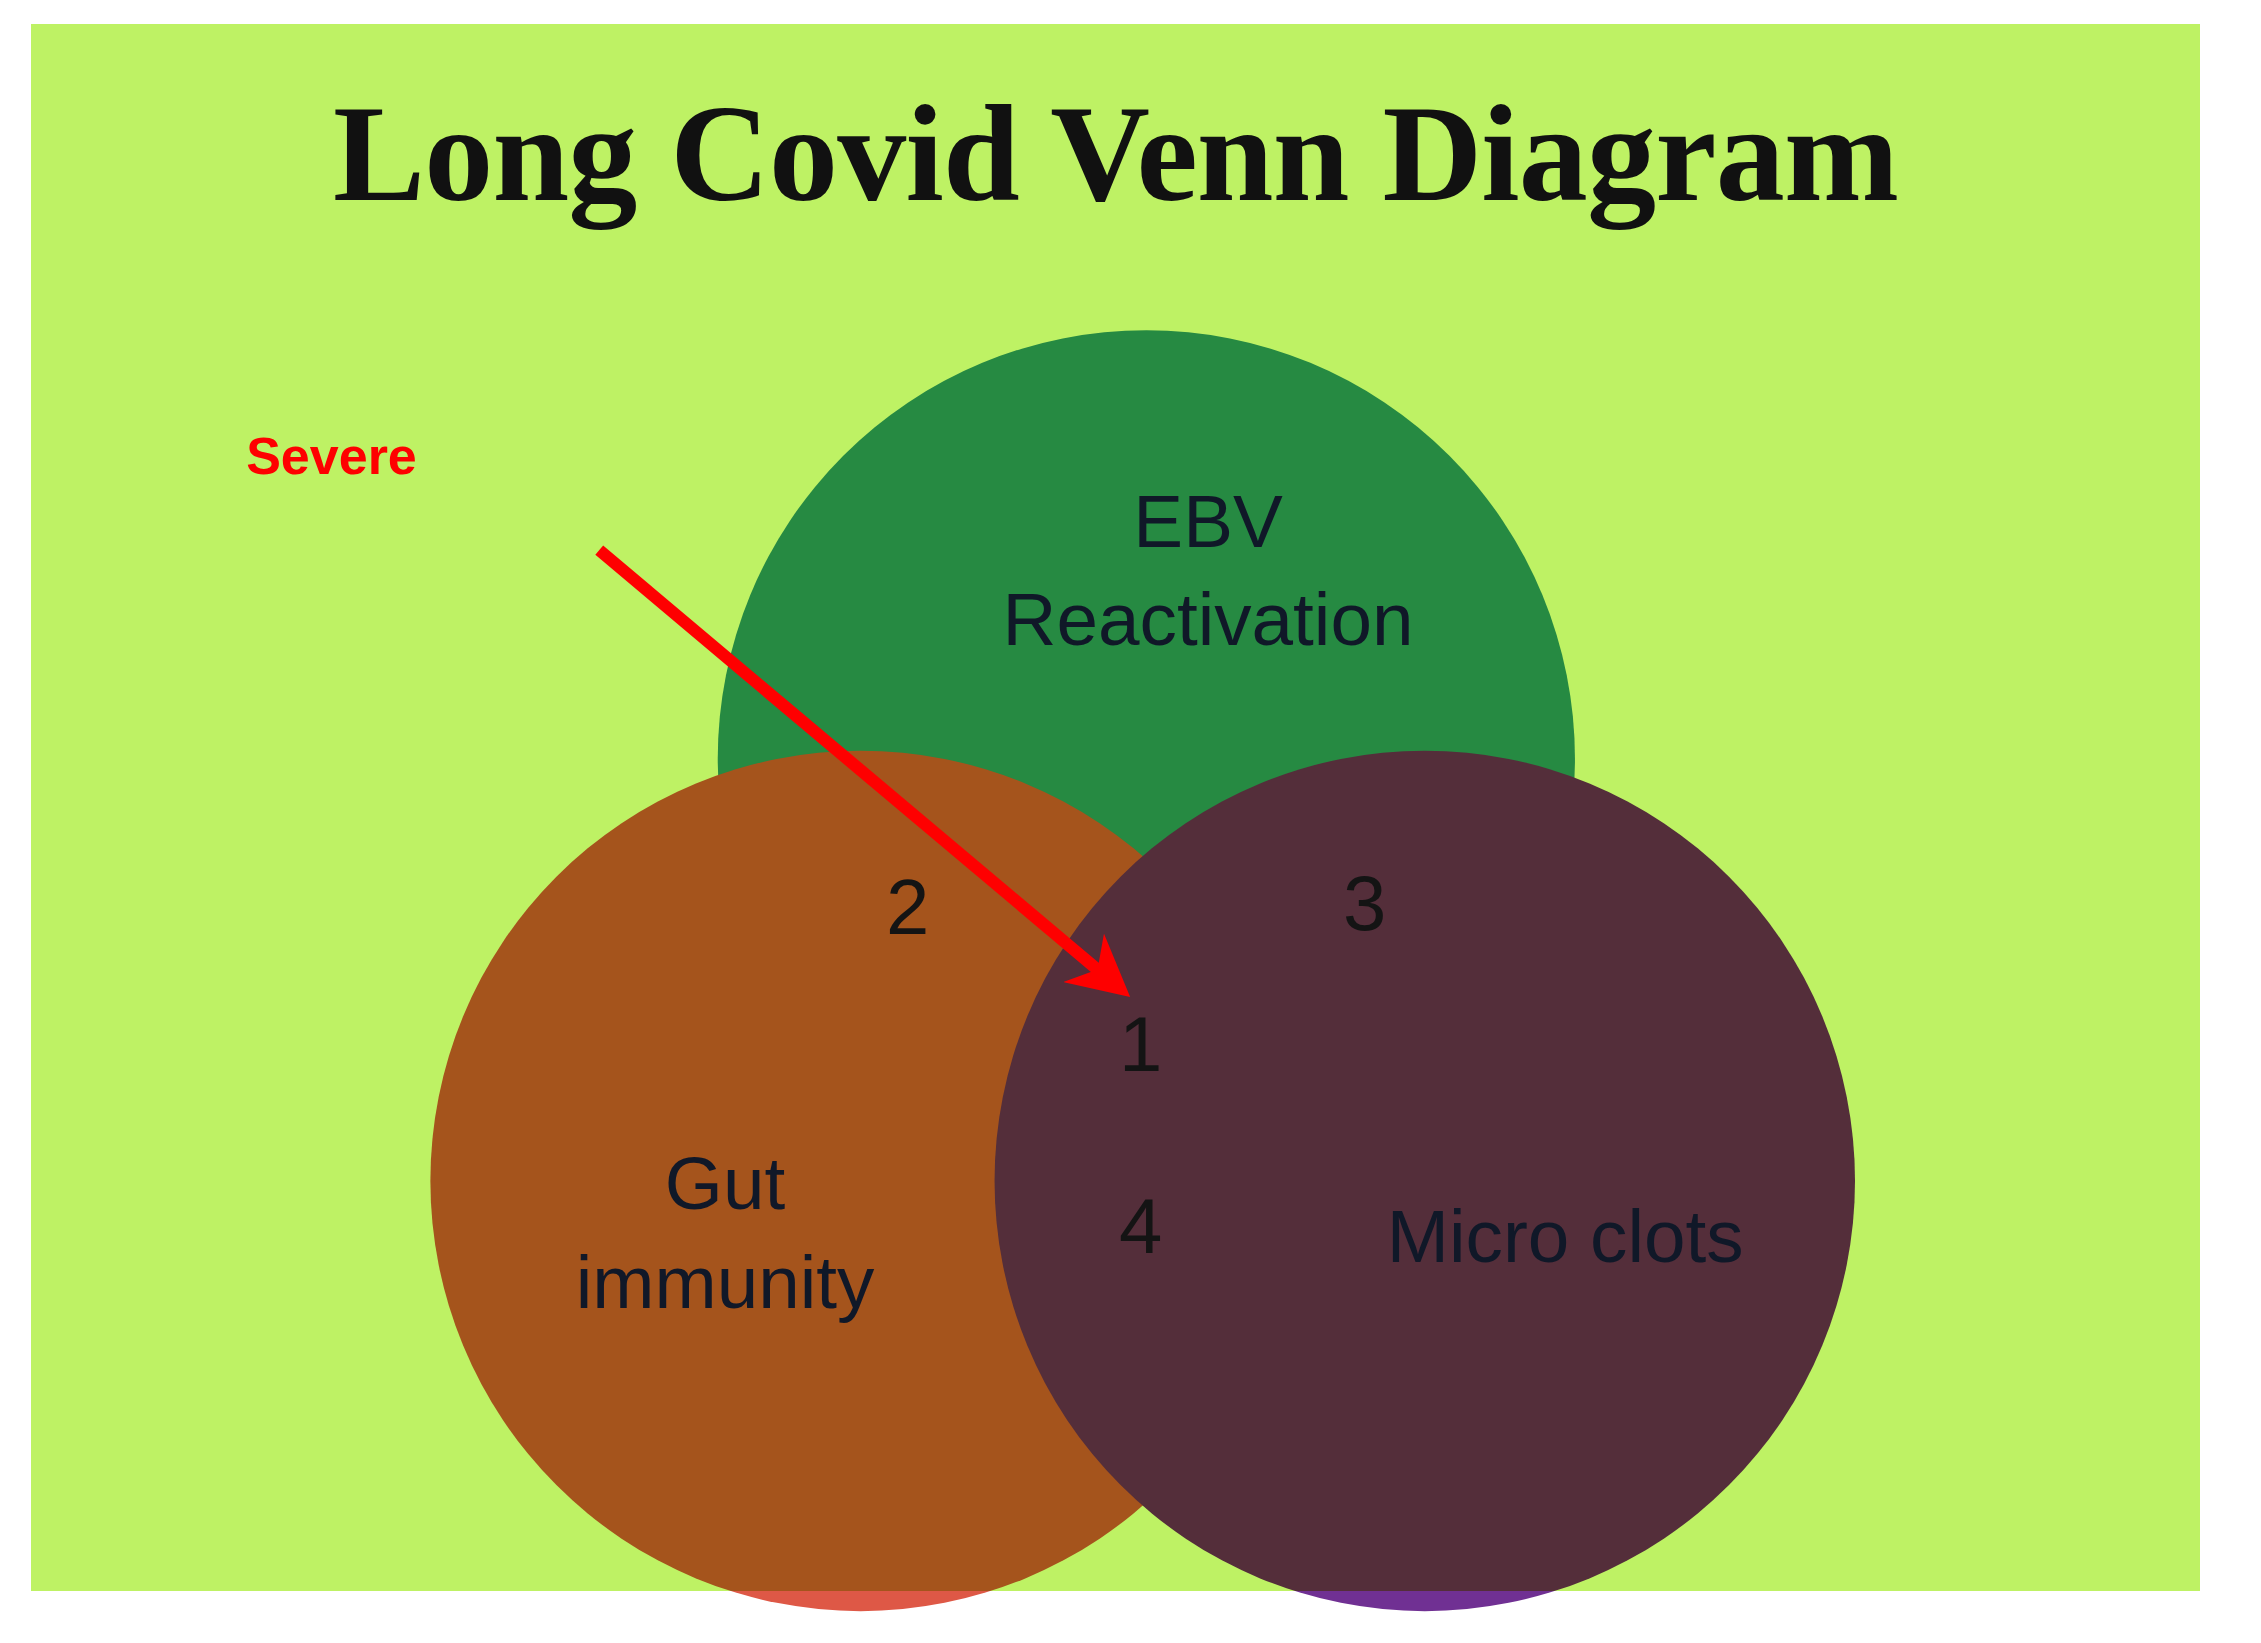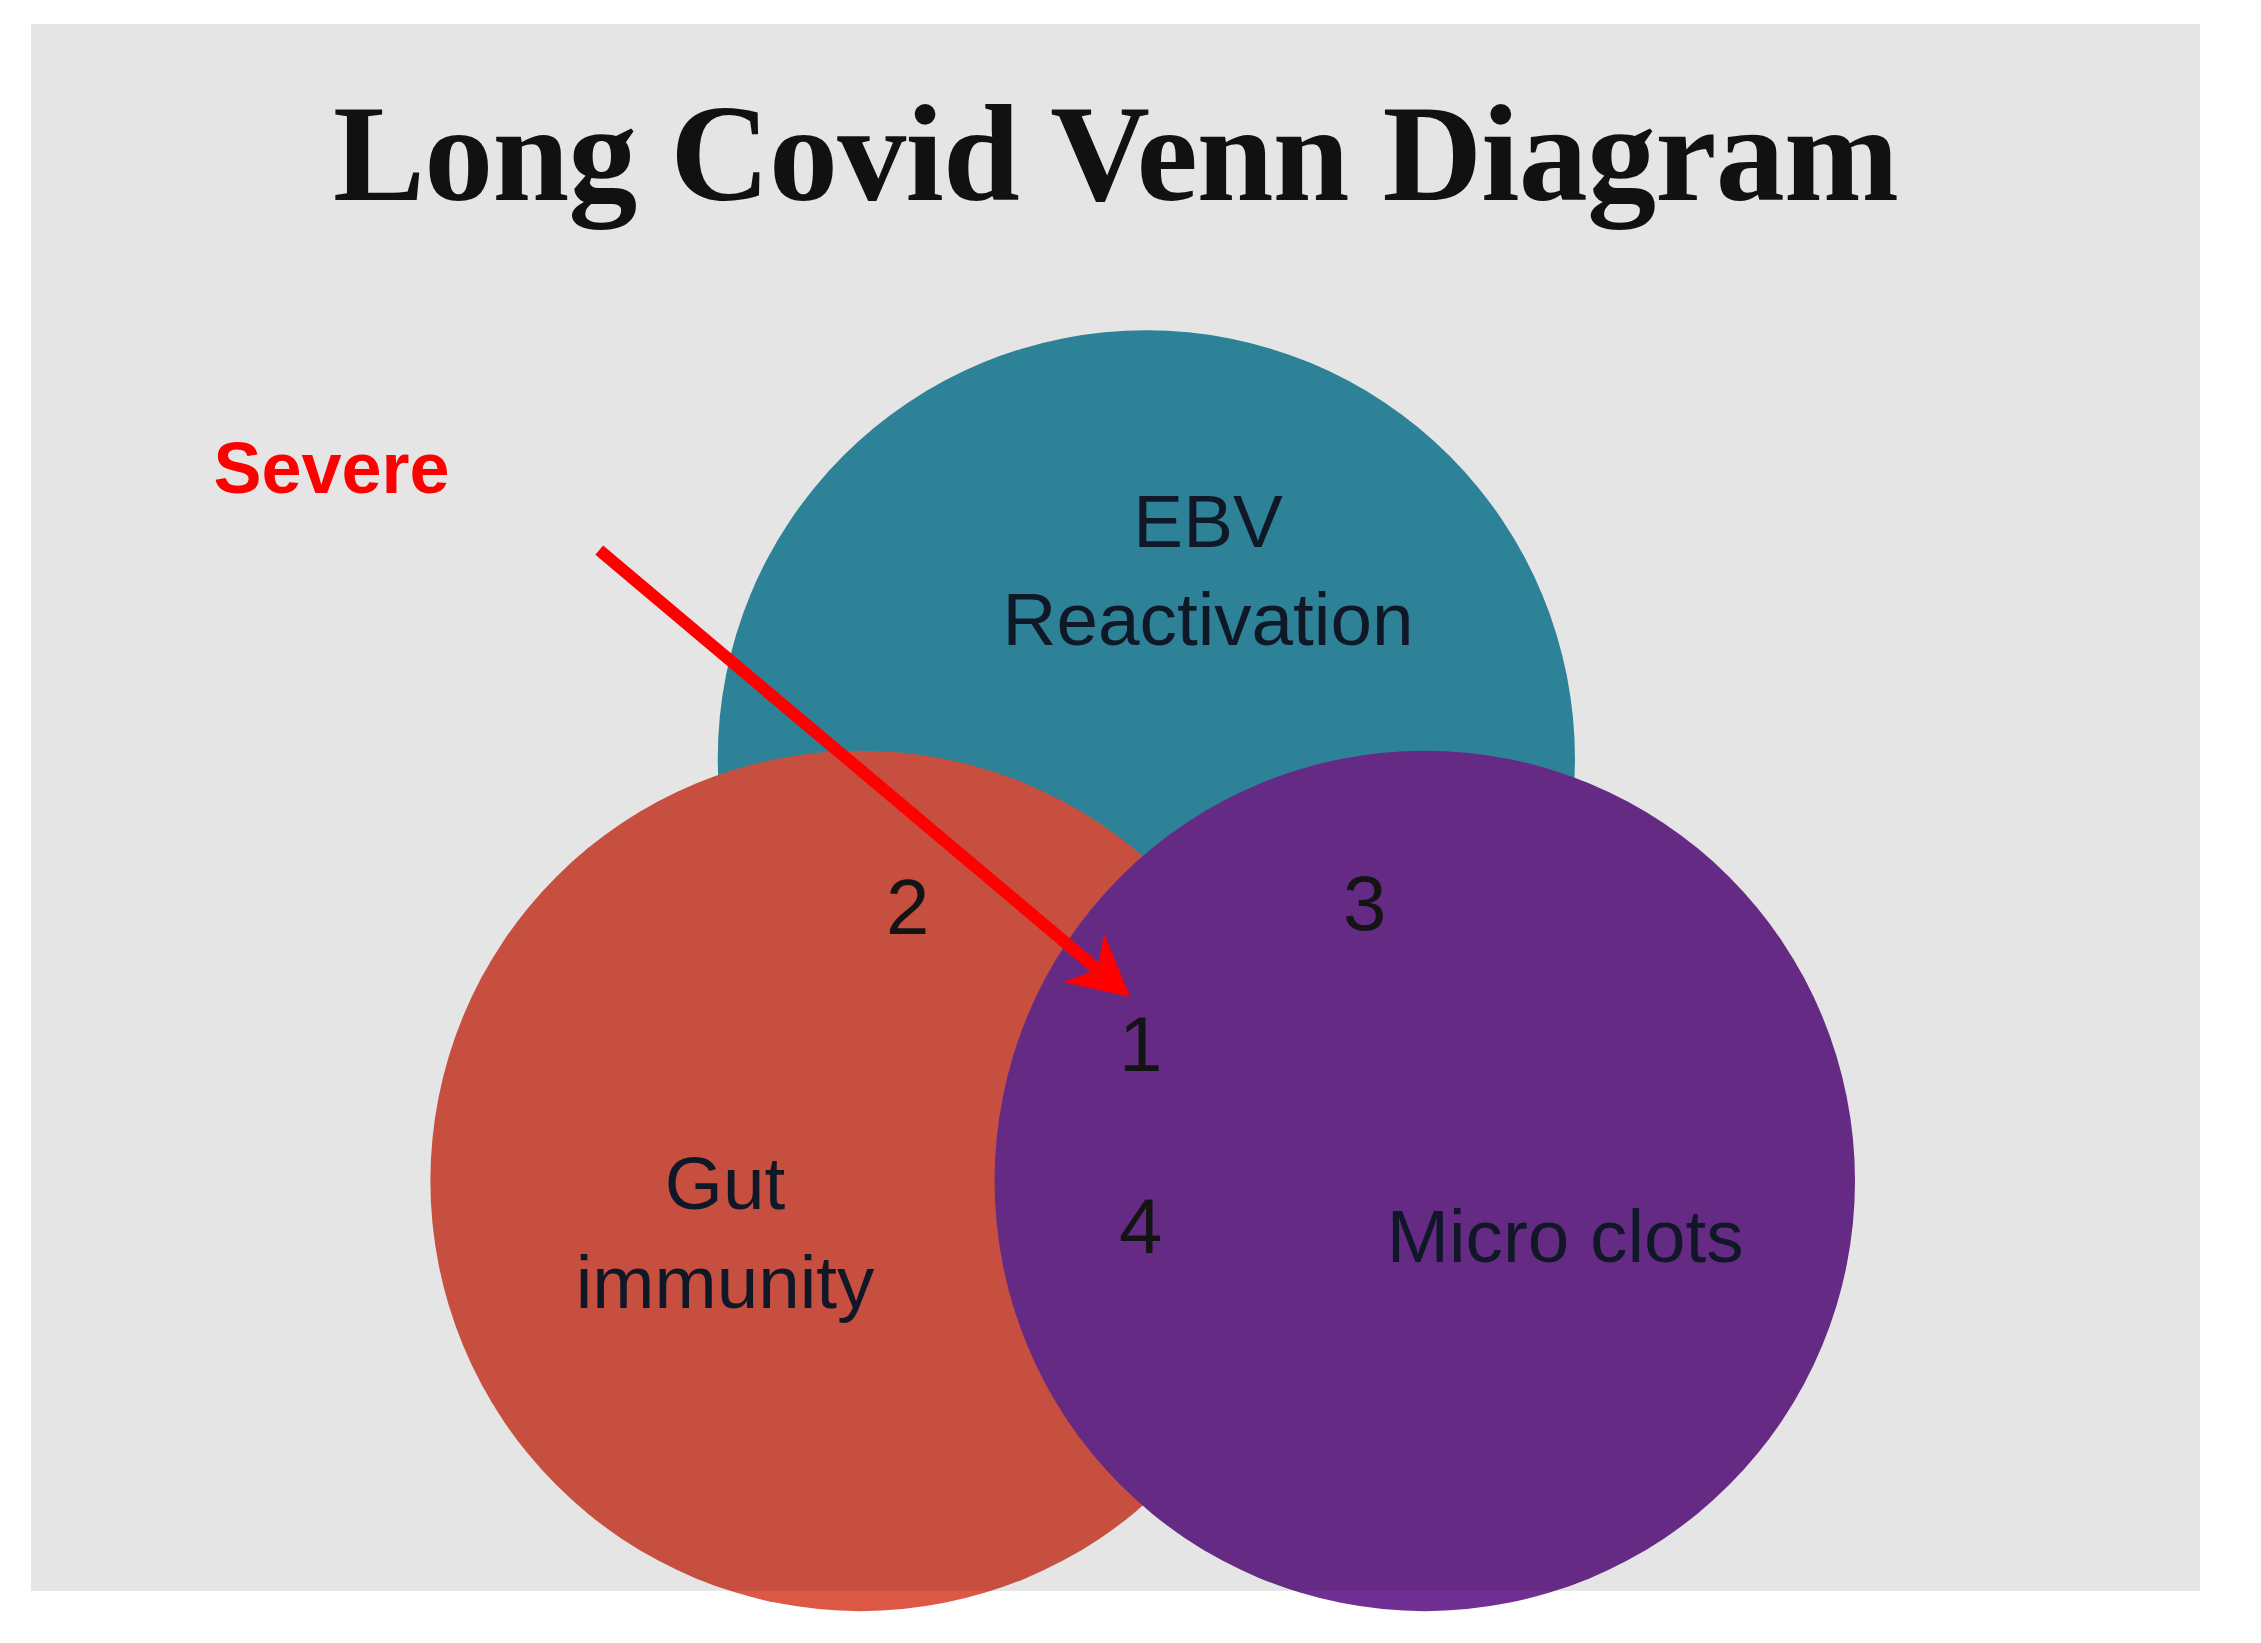--- a/index.html
+++ b/index.html
@@ -21,21 +21,21 @@
     background: #ffffff;
   }
 
   
   #panel {
     position: absolute;
     left: 31px;
     top: 24px;
     width: 2169px;
     height: 1567px;
-    background: #e5e5e5;
+    background: #bef264;
   }
 
   
   #title {
     position: absolute;
     left: 0;
     top: 61px;
     width: 2169px;
     text-align: center;
     font-family: "Liberation Serif", "DejaVu Serif", serif;
@@ -74,21 +74,21 @@
 
   
   #callout {
     position: absolute;
     left: 49px;
     top: 402px;
     width: 503px;
     text-align: center;
     font-family: "Liberation Sans", sans-serif;
     font-weight: 700;
-    font-size: 72px;
+    font-size: 52px;
     line-height: 1.18;
     color: #fe0000;
   }
   #callout div { white-space: nowrap; }
 </style>
 </head>
 <body>
 
 <div id="canvas">
 

